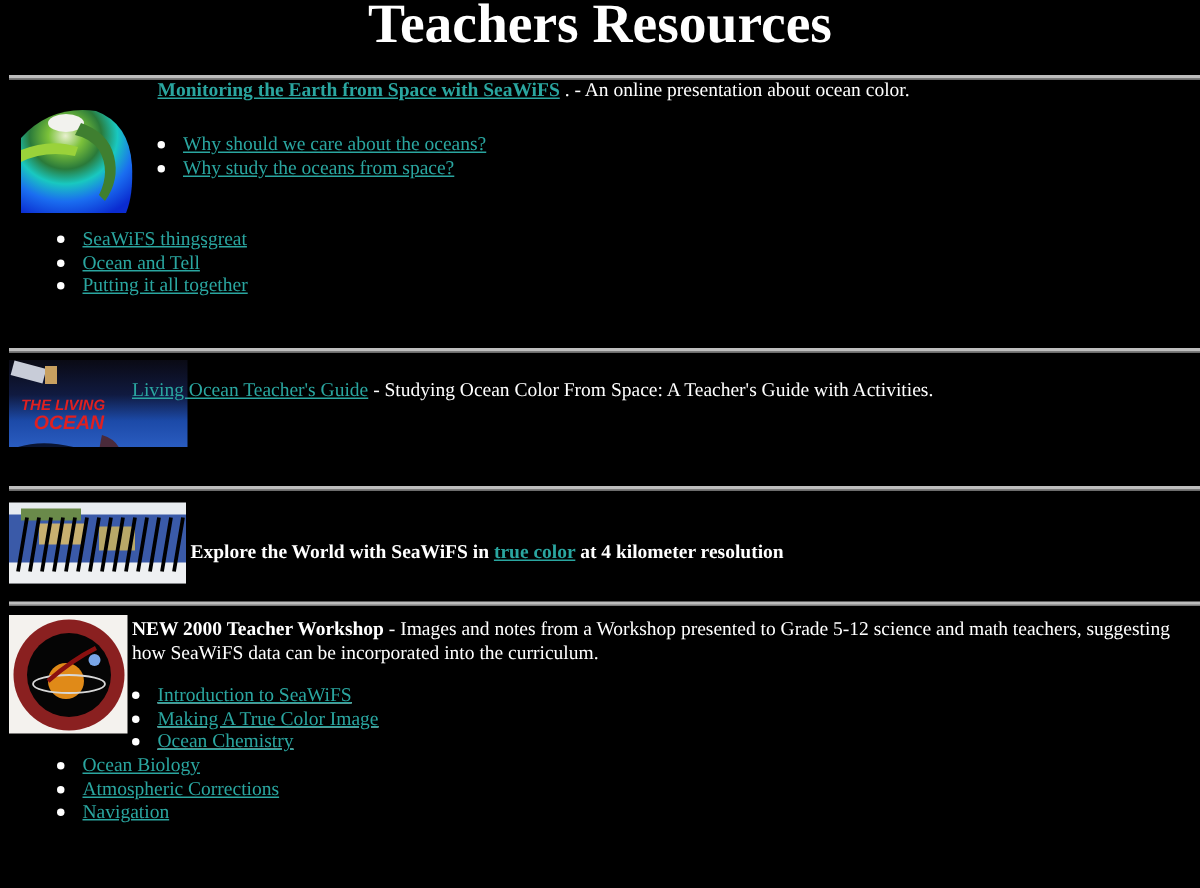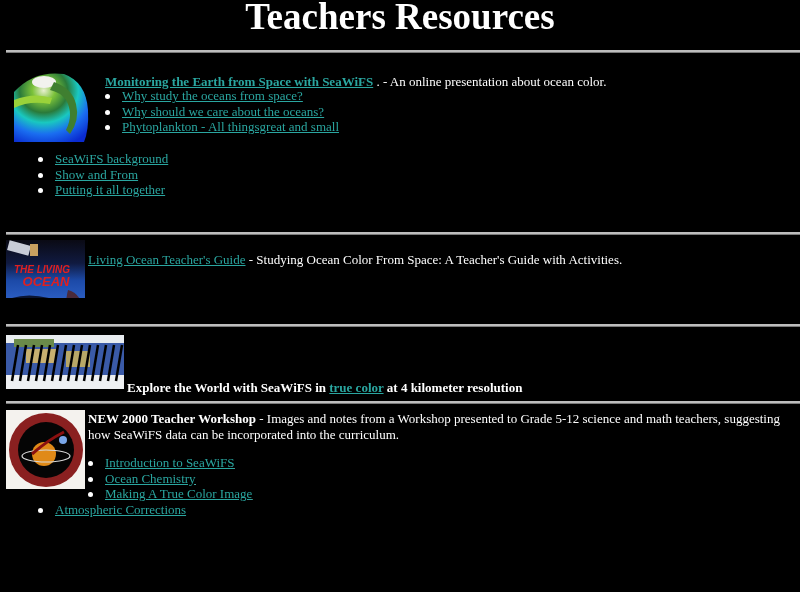--- a/index.html
+++ b/index.html
@@ -50,39 +50,38 @@
           <stop offset="1" stop-color="#0a2bd0"></stop>
         </radialGradient>
       </defs>
       <rect width="75" height="72" fill="#000"></rect>
       <path d="M0 22 Q 20 0 50 4 Q 72 12 74 40 Q 75 60 70 72 L0 72 Z" fill="url(#g1)"></path>
       <ellipse cx="30" cy="12" rx="12" ry="6" fill="#f2f2ee"></ellipse>
       <path d="M40 12 Q 58 18 62 34 Q 66 50 56 64 L52 60 Q 60 44 52 30 Q 46 22 36 20 Z" fill="#3f7f30"></path>
       <path d="M0 30 Q 20 22 38 28 L36 34 Q 16 30 0 38 Z" fill="#9ad23a"></path>
     </svg>
   </div>
-  <div class="abs" style="left:105px; top:74px; white-space:nowrap;">
+  <div class="abs" style="left:105px; top:52px; white-space:nowrap;">
     <a href="#" class="bold">Monitoring the Earth from Space with SeaWiFS</a><span> . - An online presentation about ocean color.</span>
   </div>
   <ul class="abs" style="left:122px; top:88px;">
+    <li><a href="#">Why should we care about the oceans?</a></li>
     <li><a href="#">Why study the oceans from space?</a></li>
-    <li><a href="#">Why should we care about the oceans?</a></li>
-    <li><a href="#">Phytoplankton - All thingsgreat and small</a></li>
   </ul>
   <ul class="abs" style="left:55px; top:151px;">
-    <li><a href="#">SeaWiFS background</a></li>
-    <li><a href="#">Show and From</a></li>
+    <li><a href="#">SeaWiFS thingsgreat</a></li>
+    <li><a href="#">Ocean and Tell</a></li>
     <li><a href="#">Putting it all together</a></li>
   </ul>
 </div>
 
 <div class="hr" style="top:232px;"></div>
 
 <div>
-  <div class="img" style="left:6px; top:240px; width:79px; height:58px; background:linear-gradient(180deg,#0a0a14 0%,#101a40 40%,#1c4aa8 70%,#2a5cc0 100%);">
+  <div class="img" style="left:6px; top:240px; width:79px; height:58px; background:linear-gradient(180deg,#0a0a14 0%,#101a40 40%,#1c4aa8 70%,#2a5cc0 100%);padding-left:40px;">
     <svg width="79" height="79" viewBox="0 0 79 79" style="position:absolute;left:0;top:0;">
       <rect x="2" y="3" width="22" height="10" fill="#c8ccd8" transform="rotate(15 13 8)"></rect>
       <rect x="24" y="4" width="8" height="12" fill="#c8a060"></rect>
       <text x="36" y="33" text-anchor="middle" font-family="Liberation Sans, sans-serif" font-style="italic" font-weight="bold" font-size="10" fill="#e02020">THE LIVING</text>
       <text x="40" y="46" text-anchor="middle" font-family="Liberation Sans, sans-serif" font-style="italic" font-weight="bold" font-size="13" fill="#e02020">OCEAN</text>
       <path d="M6 58 Q 25 52 50 60 Q 30 62 6 62 Z" fill="#0a1430"></path>
       <path d="M10 70 Q 30 64 46 72 Q 28 74 10 74 Z" fill="#0a1430"></path>
       <path d="M62 50 Q 76 54 76 70 L 70 79 L 62 79 Q 58 66 62 50 Z" fill="#4a2a3a"></path>
     </svg>
   </div>
@@ -112,21 +111,21 @@
           <line x1="68" y1="10" x2="62" y2="46"></line>
         <line x1="76" y1="10" x2="70" y2="46"></line>
           <line x1="84" y1="10" x2="78" y2="46"></line>
         <line x1="92" y1="10" x2="86" y2="46"></line>
           <line x1="100" y1="10" x2="94" y2="46"></line>
         <line x1="108" y1="10" x2="102" y2="46"></line>
           <line x1="116" y1="10" x2="110" y2="46"></line>
       </g>
     </svg>
   </div>
-  <div class="abs bold" style="left:127px; top:380px; white-space:nowrap;">
+  <div class="abs bold" style="left:127px; top:360px; white-space:nowrap;">
     <span>Explore the World with SeaWiFS in </span><a href="#">true color</a><span> at 4 kilometer resolution</span>
   </div>
 </div>
 
 <div class="hr" style="top:401px;"></div>
 
 <div>
   <div class="img" style="left:6px; top:410px; width:79px; height:79px; background:#f4f2ee;">
     <svg width="79" height="79" viewBox="0 0 79 79" style="position:absolute;left:0;top:0;">
       <circle cx="40" cy="40" r="37" fill="#8a2020"></circle>
@@ -135,19 +134,21 @@
       <circle cx="57" cy="30" r="4" fill="#7aa6e8"></circle>
       <ellipse cx="40" cy="46" rx="24" ry="6" fill="none" stroke="#d8d8d8" stroke-width="1.2"></ellipse>
       <path d="M26 44 Q 42 30 58 22" stroke="#8a1010" stroke-width="3" fill="none"></path>
     </svg>
   </div>
   <div class="abs" style="left:88px; top:411px; width:705px;">
     <span class="bold">NEW 2000 Teacher Workshop</span><span> - Images and notes from a Workshop presented to Grade 5-12 science and math teachers, suggesting how SeaWiFS data can be incorporated into the curriculum.</span>
   </div>
   <ul class="abs" style="left:105px; top:455px;text-decoration:underline;">
     <li><a href="#">Introduction to SeaWiFS</a></li>
+    <li><a href="#">Making A True Color Image</a></li>
     <li><a href="#">Ocean Chemistry</a></li>
-    <li><a href="#">Making A True Color Image</a></li>
   </ul>
   <ul class="abs" style="left:55px; top:502px;">
+    <li><a href="#">Ocean Biology</a></li>
     <li><a href="#">Atmospheric Corrections</a></li>
+    <li><a href="#">Navigation</a></li>
   </ul>
 </div>
 
 </body></html>

